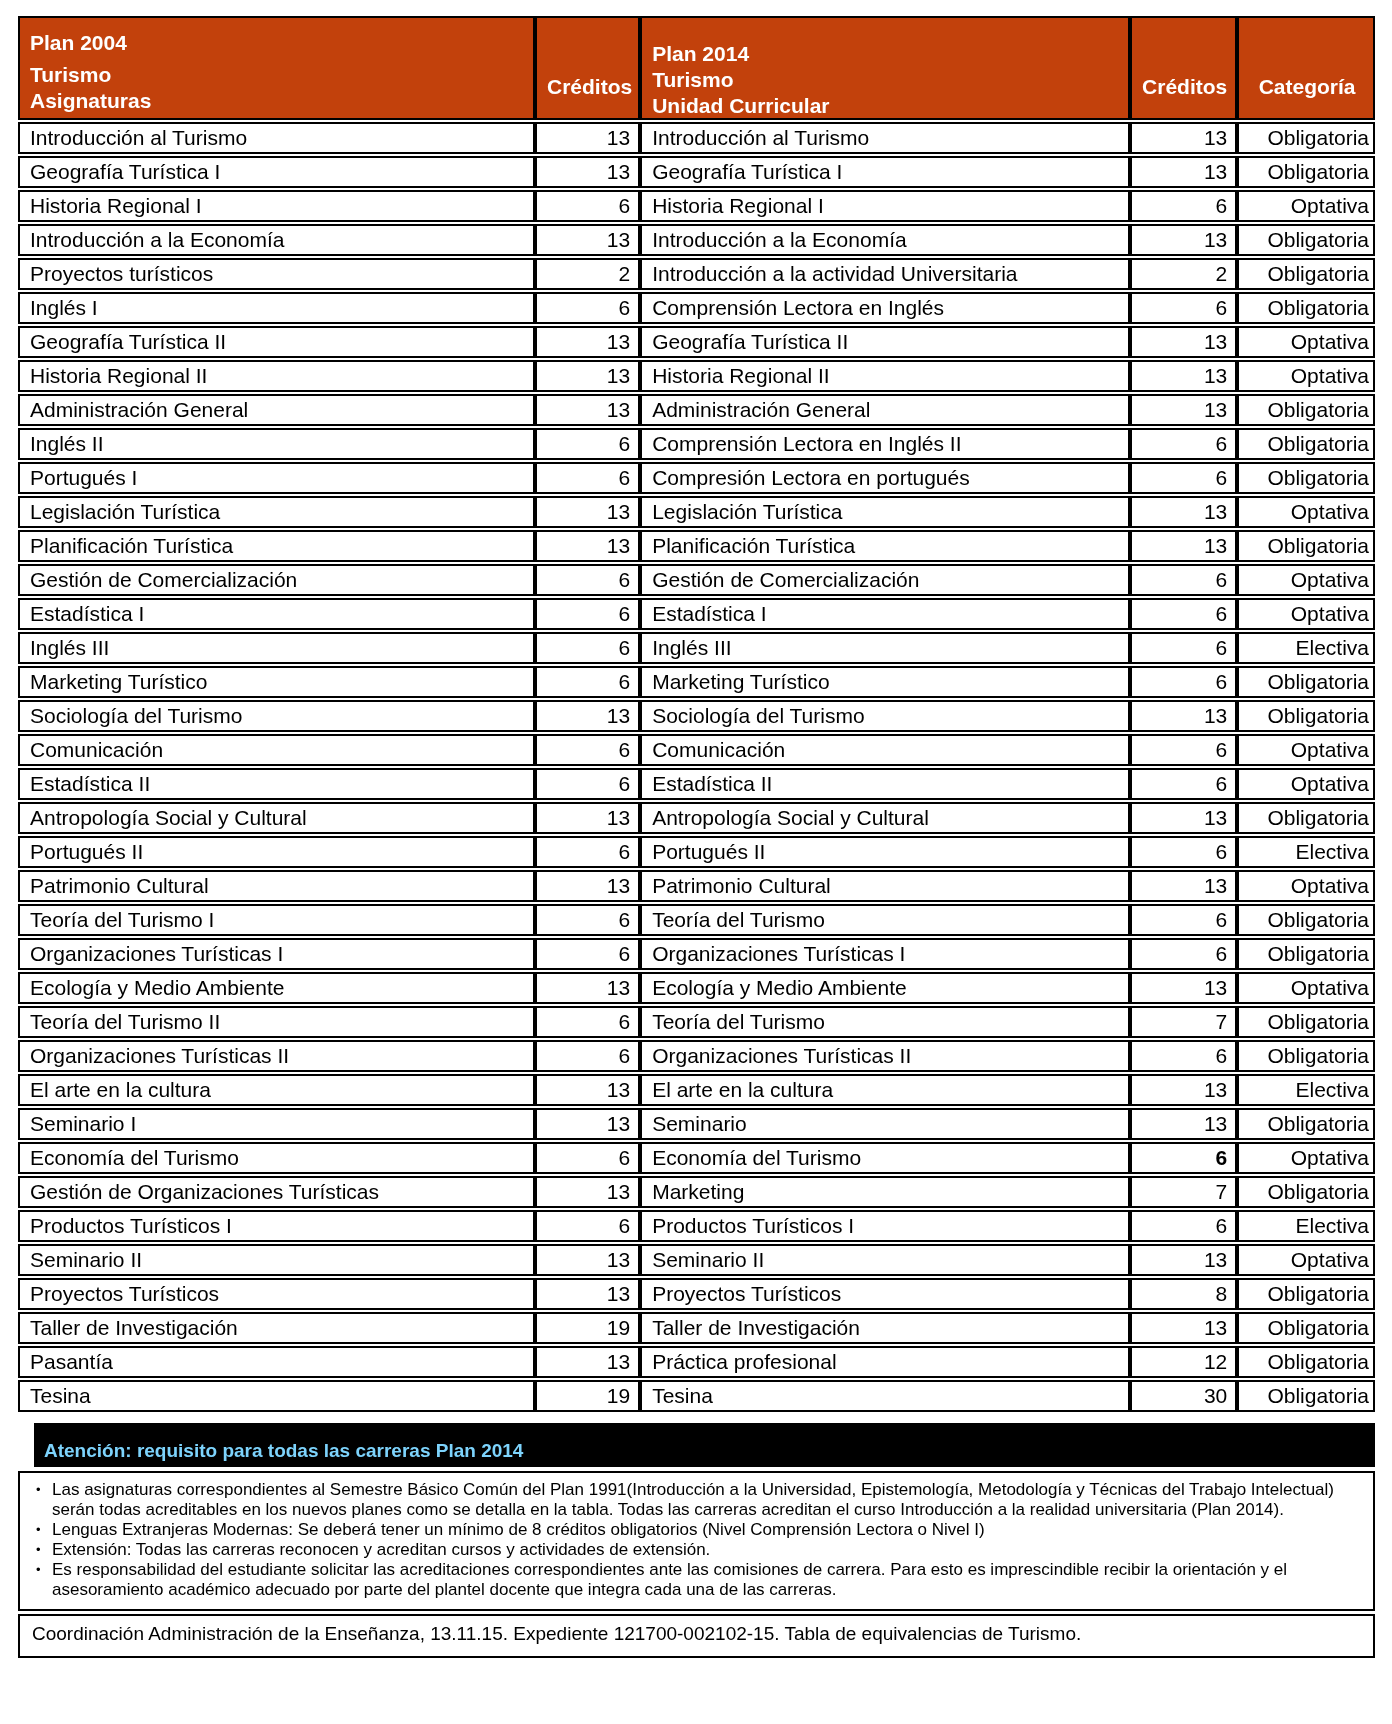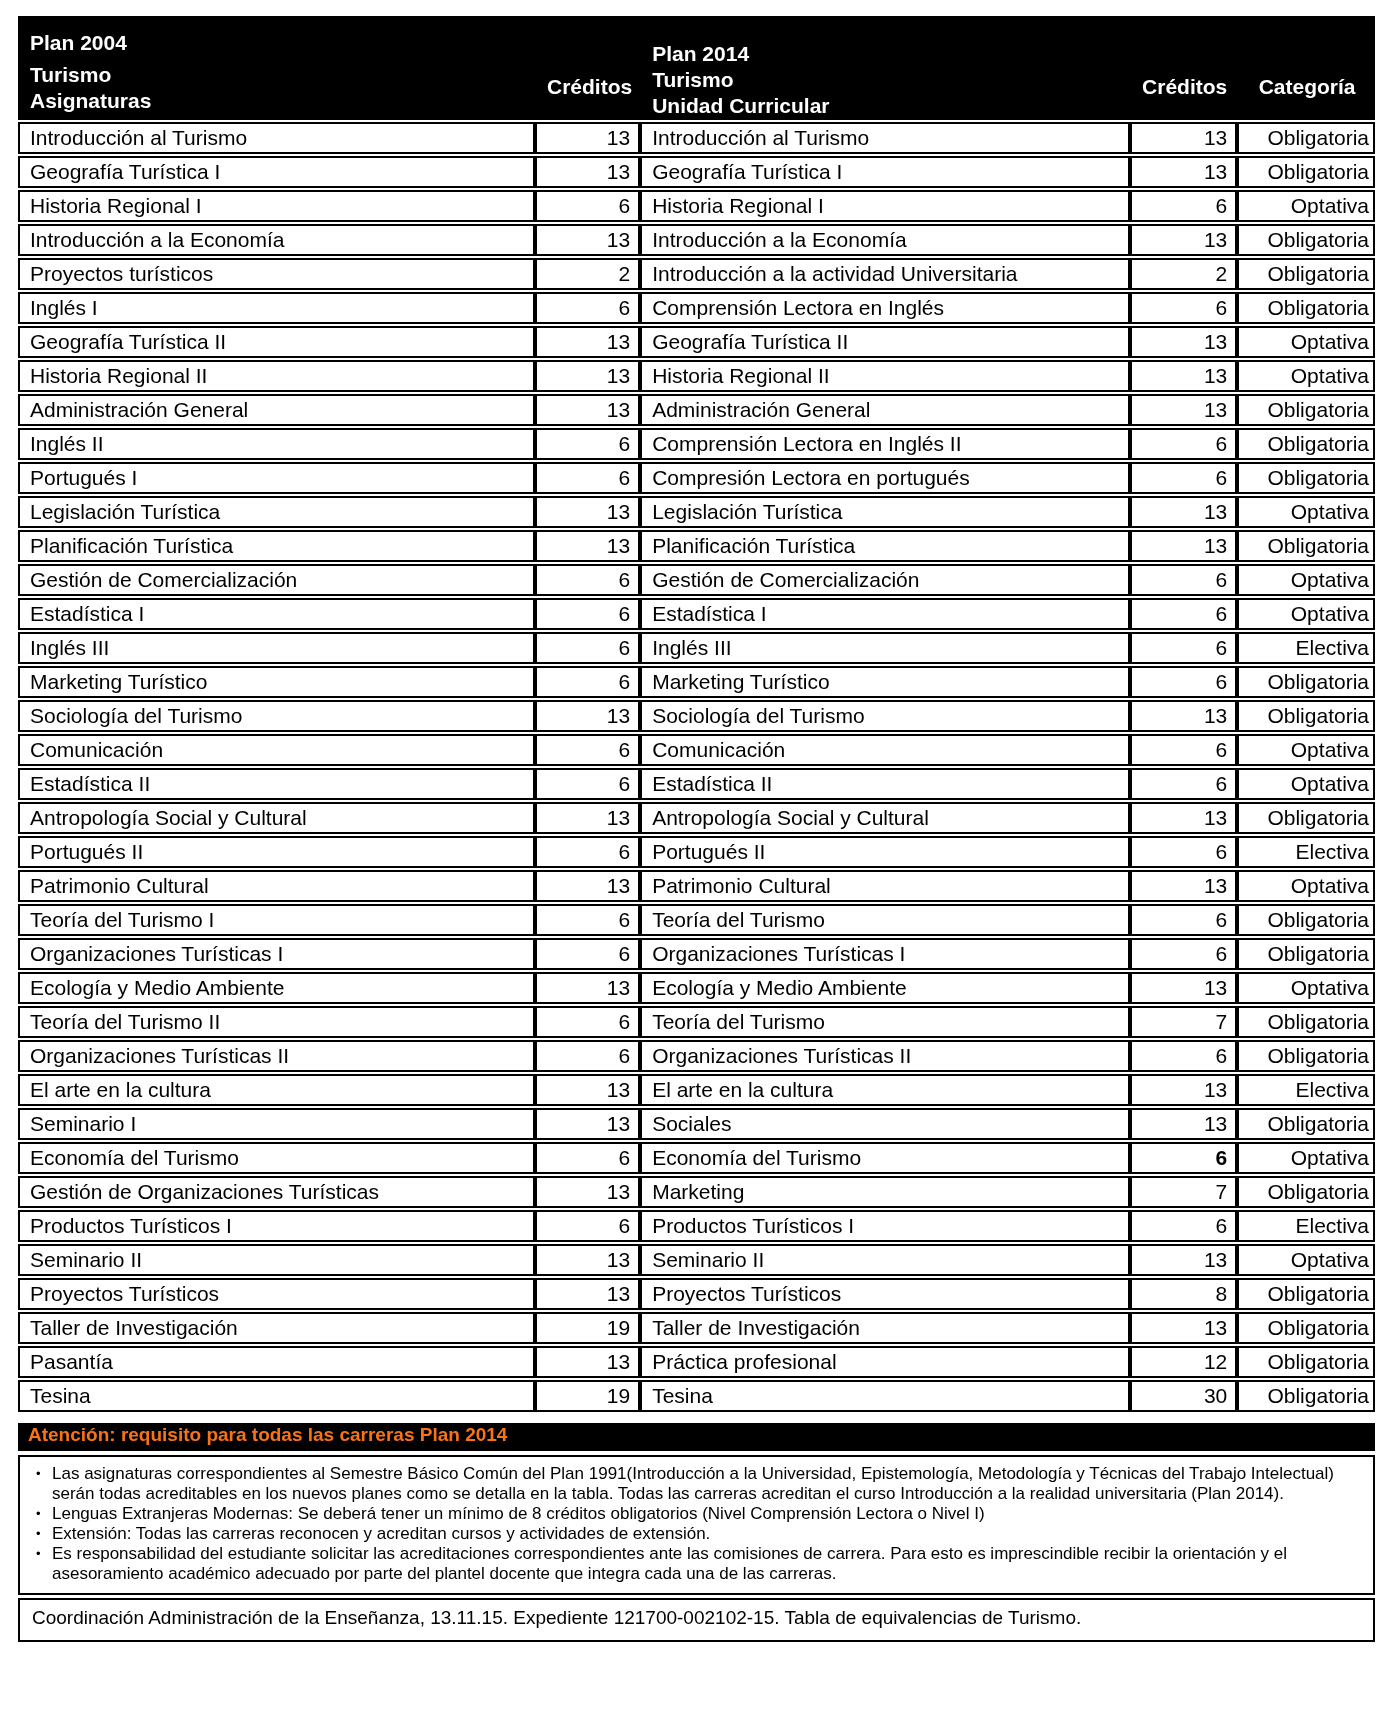--- a/index.html
+++ b/index.html
@@ -30,21 +30,21 @@
   col.w5 { width: 10.15%; }
 
   th, td {
     border: 2px solid #000000;
     font-size: 21px;
     overflow: hidden;
   }
 
   
   th.h-cell {
-    background: #000000;
+    background: #c2410c;
     color: #ffffff;
     font-weight: bold;
     text-align: left;
     vertical-align: bottom;
     height: 92px;
     padding: 4px 8px 4px 10px;
     line-height: 26px;
   }
   .h-inner {
     display: flex;
@@ -67,27 +67,27 @@
   td.c-name {
     text-align: justify;
     padding-left: 10px;
   }
   td.c-cred { text-align: right; }
   td.c-cat  { text-align: right; padding-left: 10px; padding-right: 4px; }
   td.bold-val { font-weight: bold; }
 
   
   .attention-bar {
-    margin: 9px 0 4px 0;
+    margin: 9px 0 4px 16px;
     background: #000000;
-    color: #f97316;
+    color: #7dd3fc;
     font-weight: bold;
     font-size: 19px;
     line-height: 23px;
-    padding: 0 10px 5px 10px;
+    padding: 16px 10px 5px 10px;
   }
 
   
   .notes-box {
     border: 2px solid #000000;
     padding: 7px 14px 9px 10px;
   }
   ul.notes-list {
     list-style: none;
     margin: 0;
@@ -390,21 +390,21 @@
       <td class="c-name">El arte en la cultura</td>
       <td class="c-cred">13</td>
       <td class="c-name">El arte en la cultura</td>
       <td class="c-cred">13</td>
       <td class="c-cat">Electiva</td>
     </tr>
 
     <tr>
       <td class="c-name">Seminario I</td>
       <td class="c-cred">13</td>
-      <td class="c-name">Sociales</td>
+      <td class="c-name">Seminario</td>
       <td class="c-cred">13</td>
       <td class="c-cat">Obligatoria</td>
     </tr>
 
     <tr>
       <td class="c-name">Economía del Turismo</td>
       <td class="c-cred">6</td>
       <td class="c-name">Economía del Turismo</td>
       <td class="c-cred bold-val">6</td>
       <td class="c-cat">Optativa</td>

